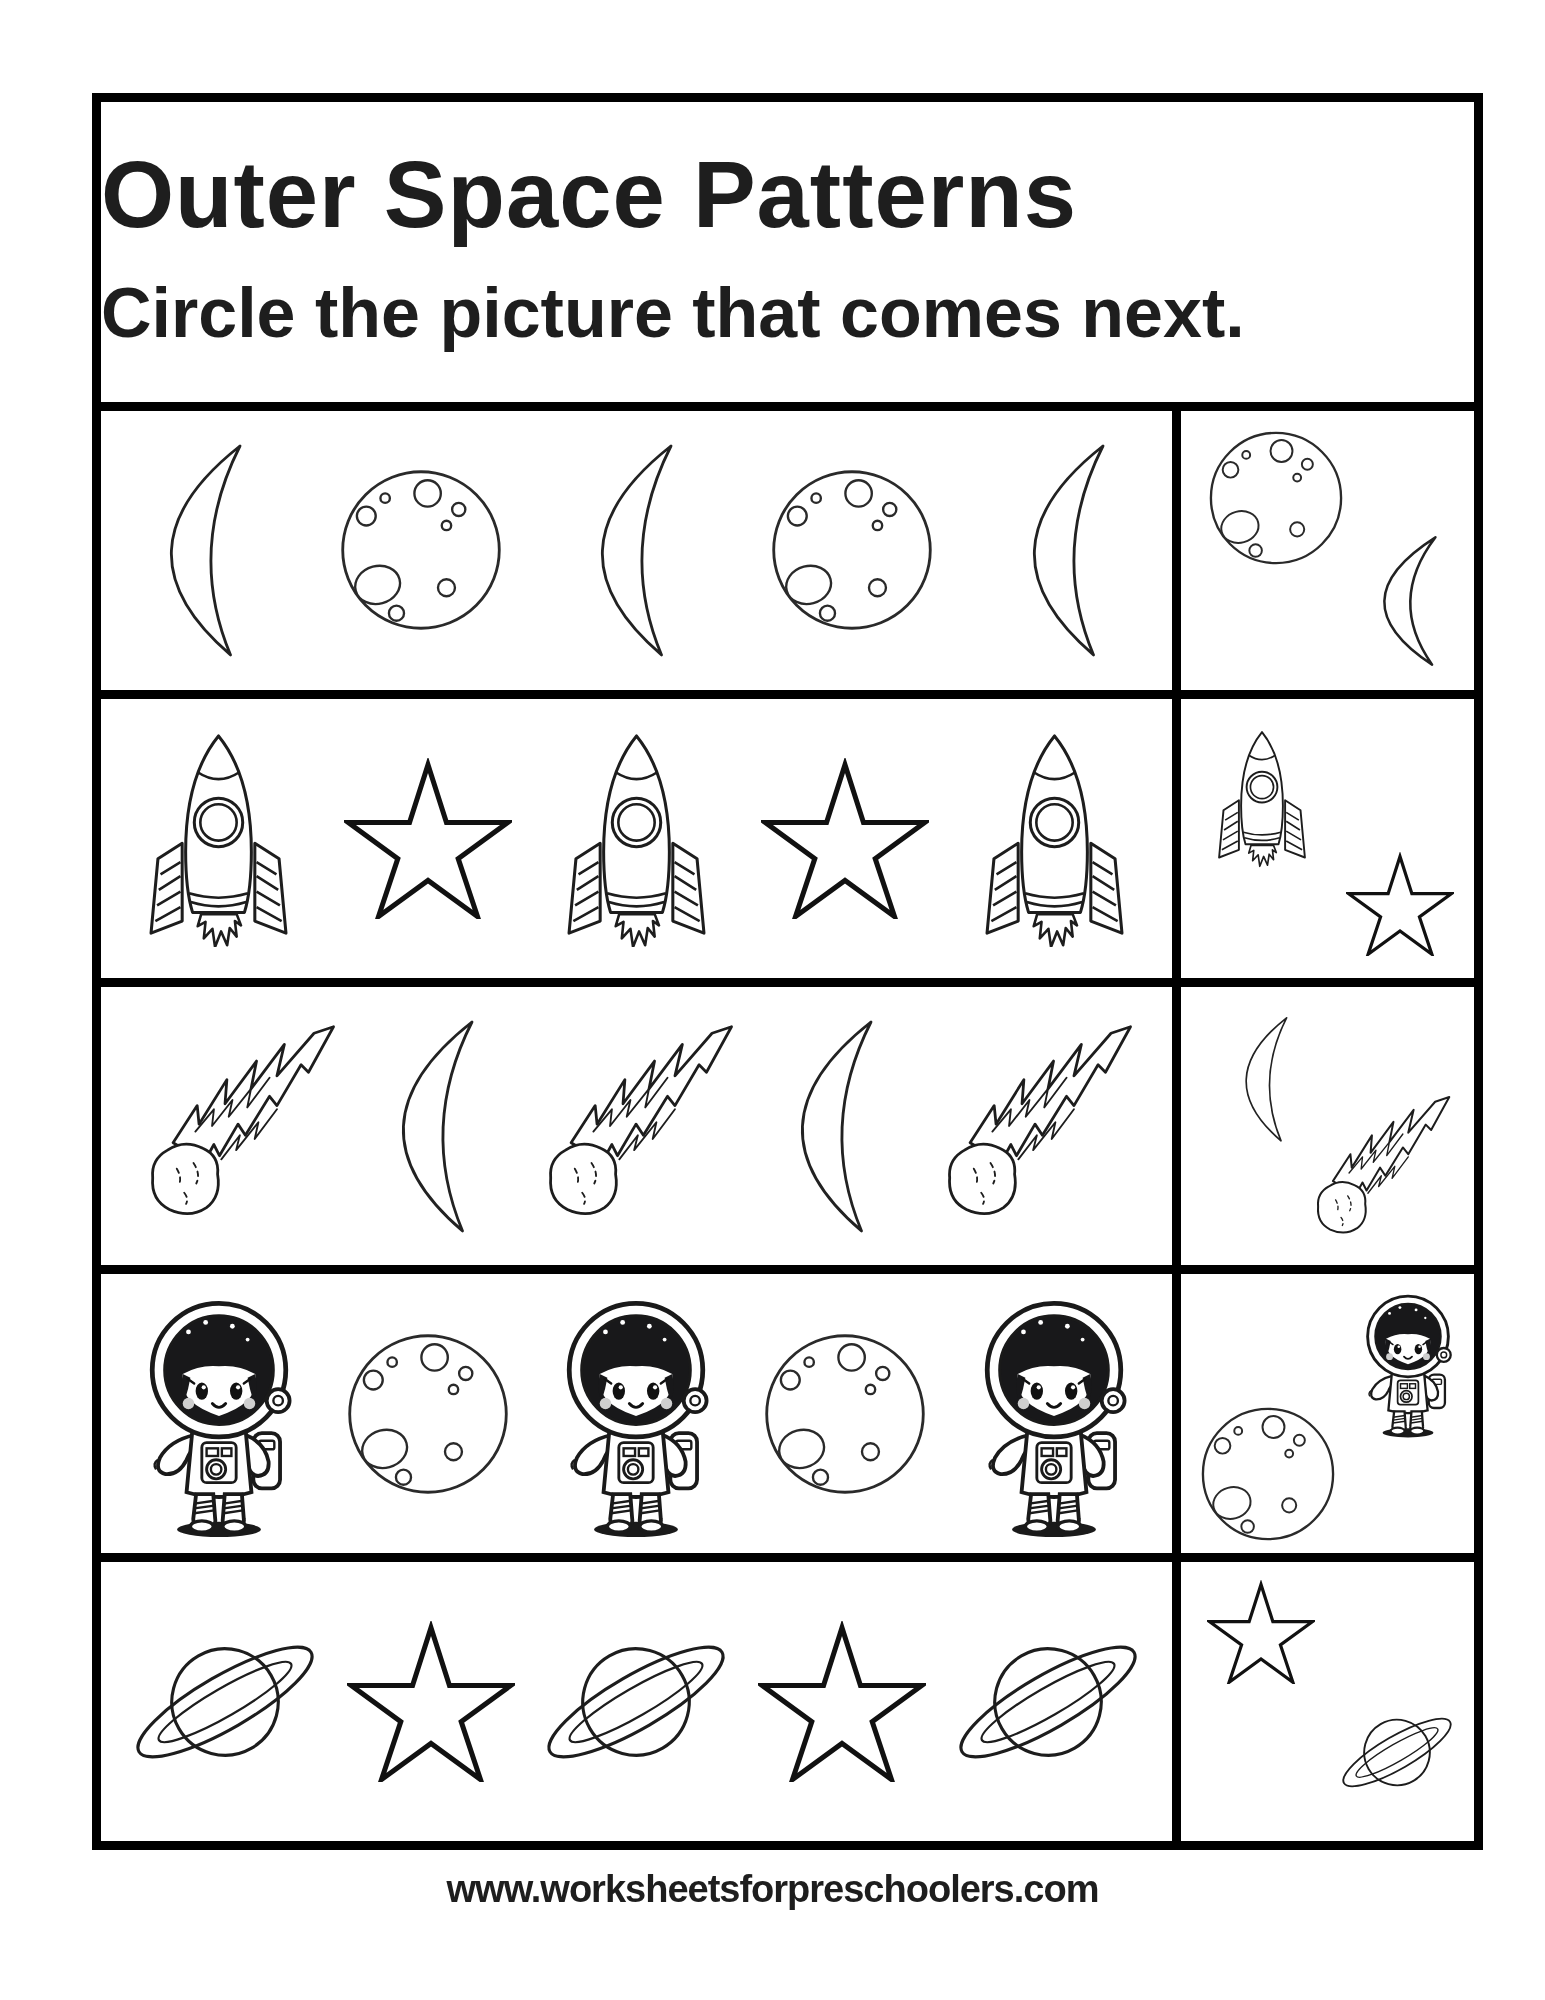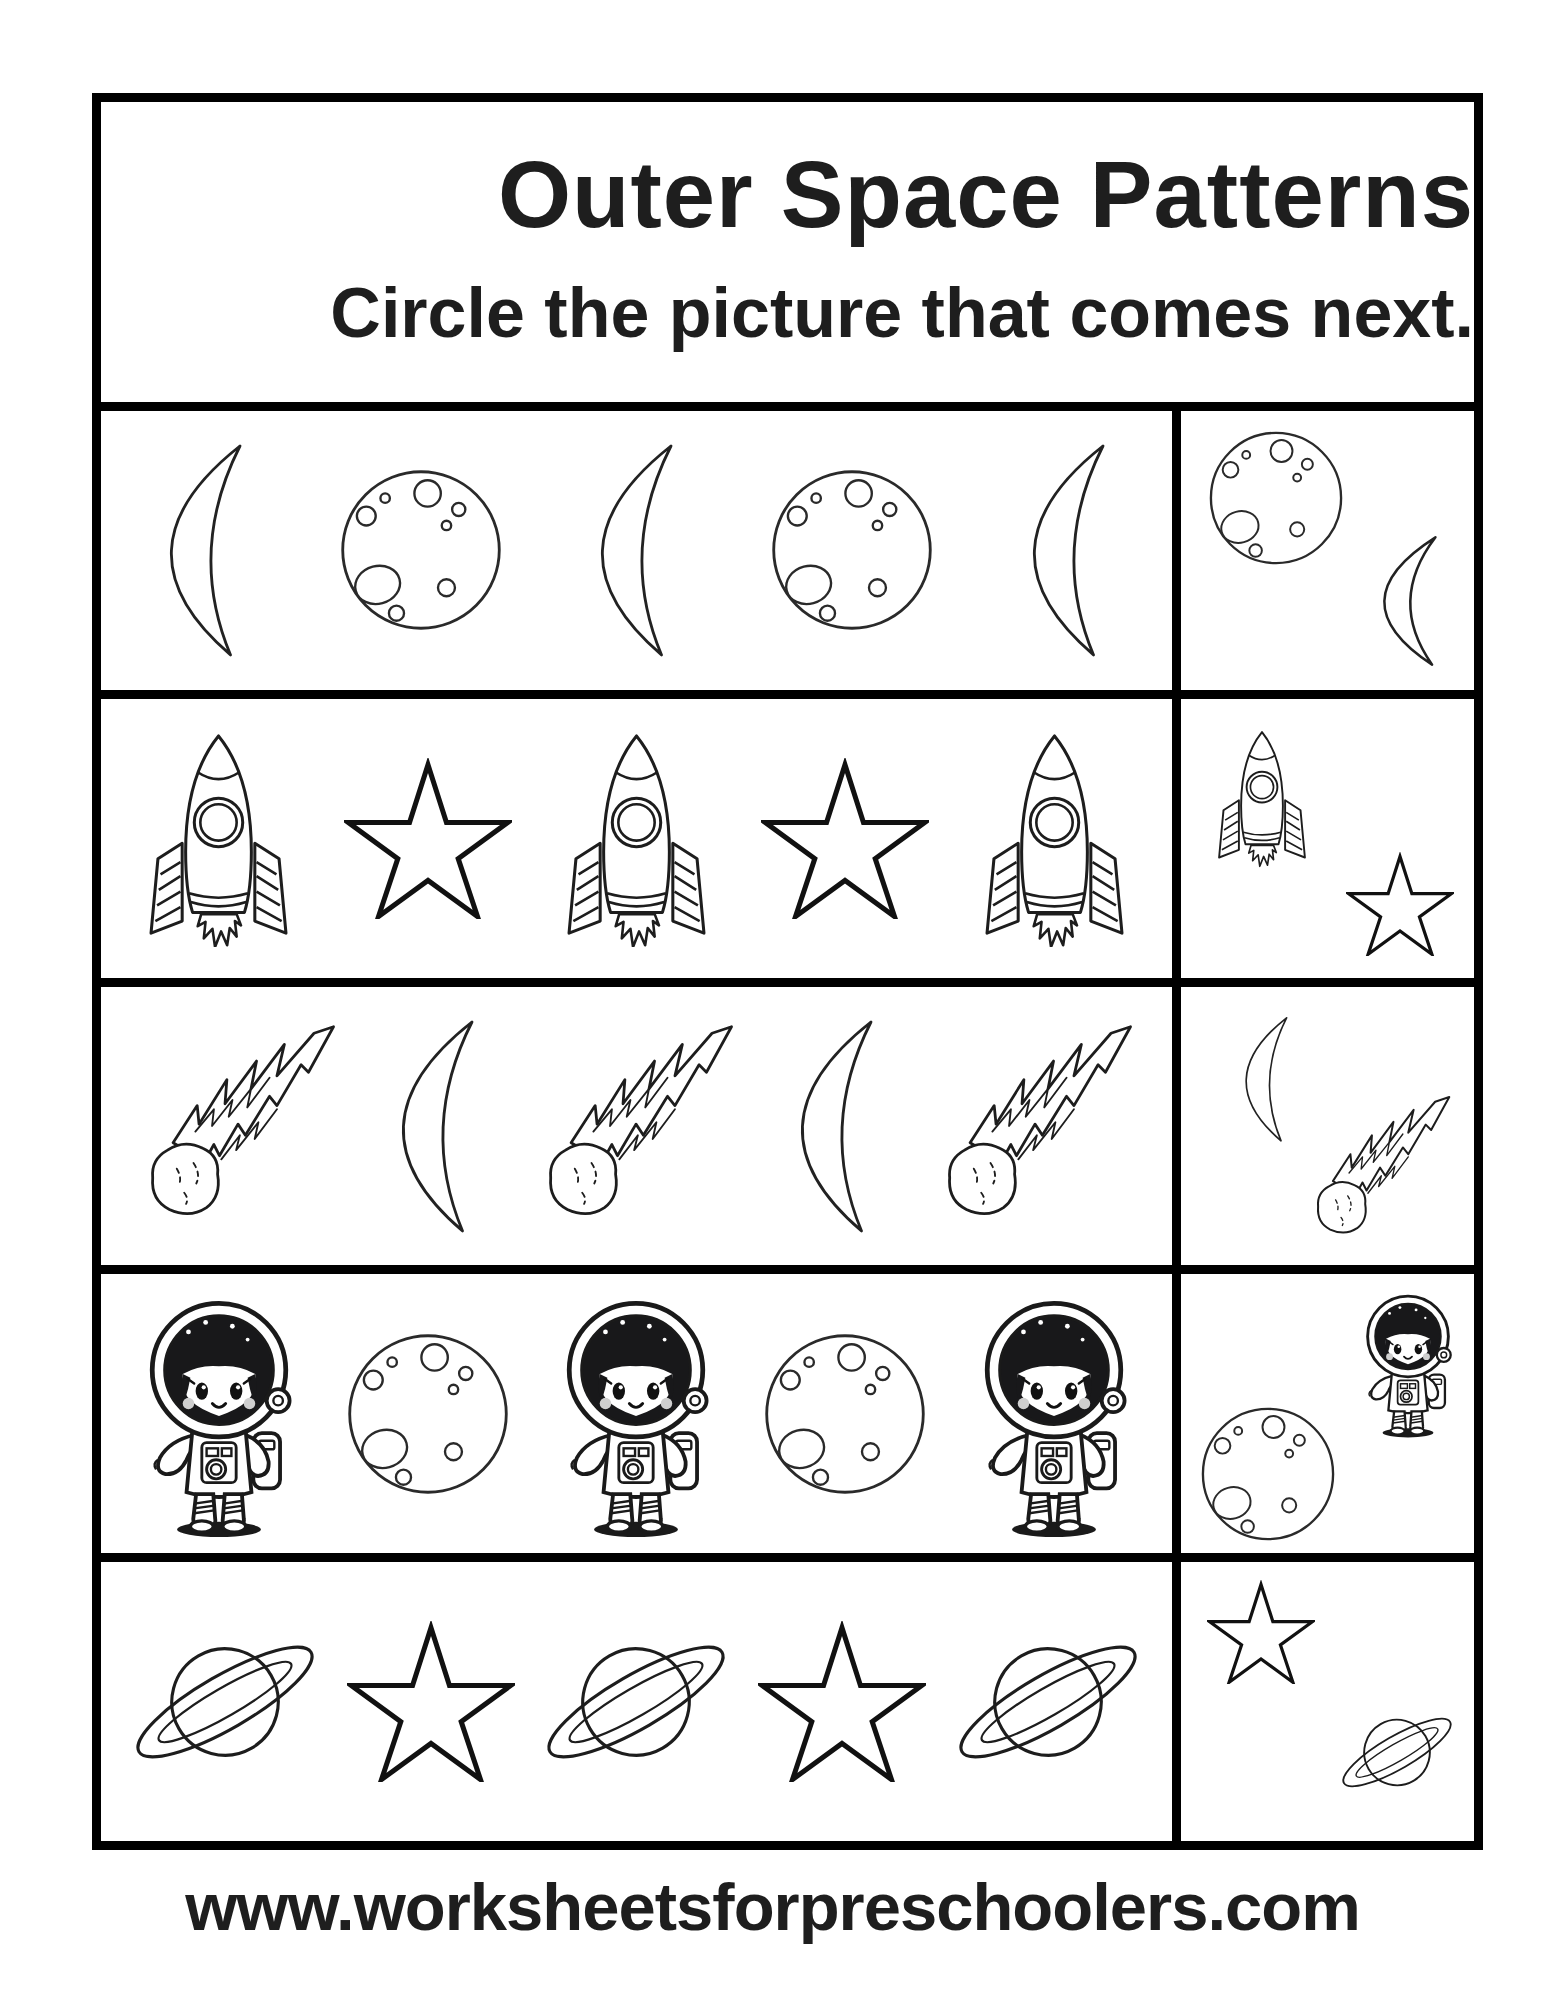--- a/index.html
+++ b/index.html
@@ -7,21 +7,21 @@
     width:1545px;height:2000px;position:relative;background:#ffffff;
     font-family:"Liberation Sans", sans-serif;color:#1e1e1e;overflow:hidden;
   }
   .sheet{
     position:absolute;left:92px;top:93px;width:1391px;height:1757px;
     border:9px solid #000;box-sizing:border-box;background:#fff;
     display:flex;flex-direction:column;
   }
   header{
     height:309px;box-sizing:border-box;border-bottom:9px solid #000;
-    text-align:right;flex:0 0 auto;
+    text-align:left;flex:0 0 auto;
   }
   h1{
     margin:44px 0 0 0;font-size:94px;font-weight:bold;letter-spacing:1px;line-height:1.05;
   }
   .instruction{
     margin:28px 0 0 0;font-size:70px;font-weight:bold;letter-spacing:0px;
   }
   #rows{flex:1;display:flex;flex-direction:column;}
   .row{flex:1;display:flex;border-top:9px solid #000;min-height:0;}
   .row:first-child{border-top:none;}
@@ -53,21 +53,21 @@
   .ans .icon-crescent-fat{width:84px;height:134px;}
   .ans .icon-crescent{width:62px;height:128px;}
   .ans .icon-rocket{width:110px;height:160px;}
   .ans .icon-star{width:108px;height:104px;}
   .ans .icon-comet{width:148px;height:148px;}
   .ans .icon-astronaut{width:104px;height:150px;}
   .ans .icon-saturn{width:126px;height:117px;}
 
   .footer{
     position:absolute;left:0;right:0;top:1868px;text-align:center;
-    font-size:67px;font-weight:bold;letter-spacing:-1px;
+    font-size:38px;font-weight:bold;letter-spacing:-1px;
   }
   .defs-holder{position:absolute;width:0;height:0;overflow:hidden;}
 </style>
 </head>
 <body>
 
 <svg class="defs-holder" aria-hidden="true">
   <defs>
     <symbol id="sym-crescent" viewBox="0 0 110 230">
       <path d="M92,5 Q-48,115 82,226 Q36,116 92,5 Z" fill="#fff" stroke="#222" stroke-width="3" stroke-linejoin="round"></path>

